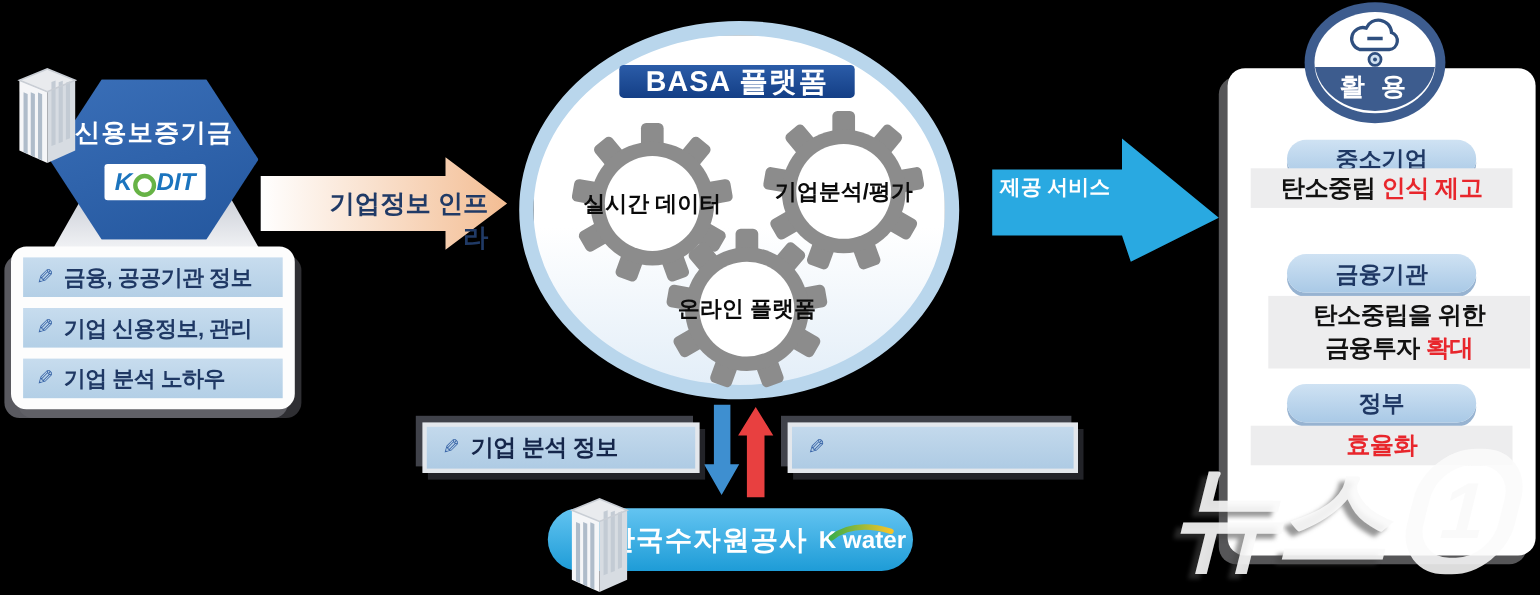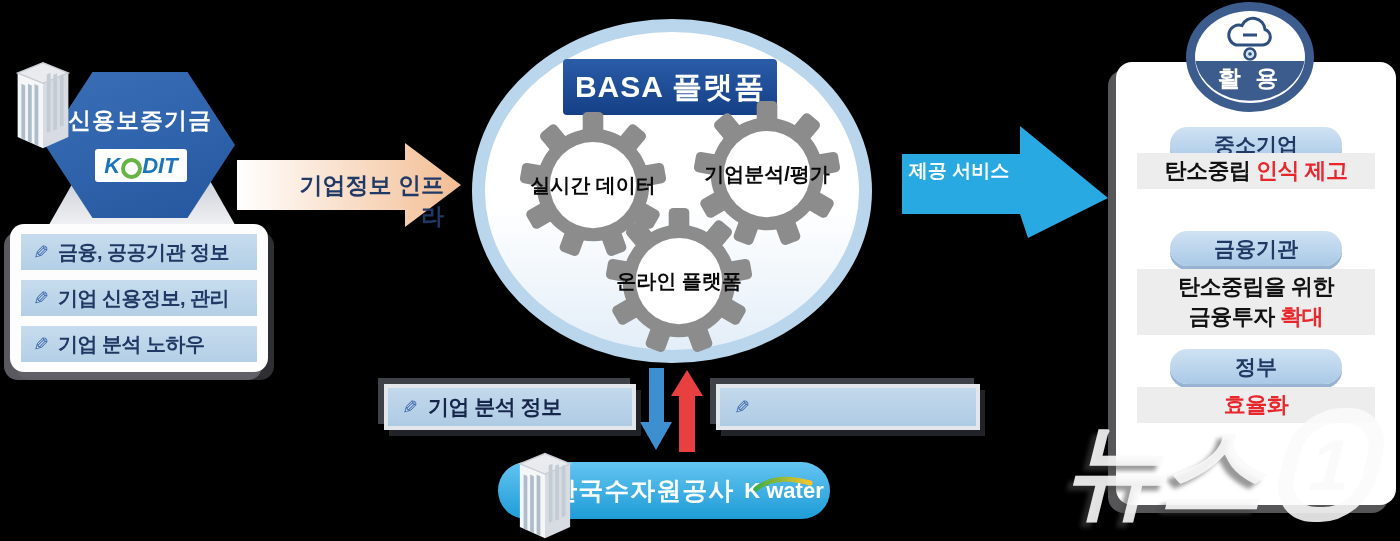--- a/index.html
+++ b/index.html
@@ -30,22 +30,22 @@
   .info-label{color:#1f3864;font-size:20px;font-weight:bold;letter-spacing:-0.5px;}
 
   
   .arrow-infra-shape{left:235px;top:140px;z-index:0;}
   .arrow-infra-label{left:245px;top:170px;width:160px;text-align:right;color:#203a66;
     font-size:23px;font-weight:bold;z-index:1;margin-left:39px;}
 
   
   .ellipse{left:472px;top:19px;width:400px;height:344px;border-radius:50%;
     background:linear-gradient(#ffffff 55%,#e3eef8);border:13px solid #b9d6ec;box-sizing:border-box;}
-  .basa-title{left:563px;top:59px;width:214px;height:56px;border-radius:4px;
-    background:linear-gradient(#2b5ca8,#143f86);color:#fff;font-size:30px;font-weight:bold;
+  .basa-title{left:563px;top:59px;width:214px;height:30px;border-radius:4px;
+    background:linear-gradient(#2b5ca8,#143f86);color:#fff;font-size:26px;font-weight:bold;
     display:flex;align-items:center;justify-content:center;letter-spacing:1px;}
   .gear{width:150px;height:150px;}
   .gear svg{position:absolute;left:0;top:0;width:100%;height:100%;}
   .gear-label{position:absolute;left:50%;top:50%;transform:translate(-50%,-50%);
     white-space:nowrap;color:#0a0a0a;font-size:20px;font-weight:bold;}
   .gear1{left:518px;top:110px;}
   .gear2{left:692px;top:99px;}
   .gear3{left:604px;top:206px;}
 
   
@@ -81,21 +81,21 @@
     box-shadow:-8px 8px 0 rgba(122,122,126,.7);z-index:1;}
   .util-badge{left:1184px;top:1px;width:132px;height:112px;z-index:3;}
   .util-badge-label{position:absolute;left:0;top:62px;width:132px;text-align:center;color:#fff;
     font-size:23px;font-weight:bold;letter-spacing:4px;}
   .pill{left:1170px;top:0;width:172px;height:35px;border-radius:18px;z-index:2;
     background:linear-gradient(#cfe2f3,#a9c9e6);box-shadow:0 4px 0 rgba(125,160,198,.8);
     color:#1f3864;font-size:21px;font-weight:bold;display:flex;align-items:center;justify-content:center;}
   .pill1{top:127px;} .pill2{top:231px;} .pill3{top:349px;}
   .util-block{left:1137px;width:238px;background:#ededee;z-index:2;text-align:center;
     color:#111;font-size:22px;font-weight:bold;line-height:30px;padding:3px 0;letter-spacing:-0.5px;}
-  .block1{top:153px;} .block2{top:269px;} .block3{top:387px;}
+  .block1{top:153px;} .block2{top:269px;margin-left:16px;} .block3{top:387px;}
   .red{color:#e8262c;}
 
   
   .watermark{left:1072px;top:408px;z-index:6;transform:skewX(-14deg);
     color:rgba(250,250,250,.9);font-size:104px;font-weight:bold;line-height:1;
     text-shadow:-5px 5px 4px rgba(70,70,70,.55);white-space:nowrap;display:flex;align-items:flex-end;}
   .wm-prefix{letter-spacing:-6px;}
   .wm-ring{display:inline-block;margin-left:14px;border:15px solid rgba(250,250,250,.88);
     border-radius:46px;padding:0 14px;font-size:72px;line-height:84px;height:84px;
     text-shadow:none;color:rgba(250,250,250,.95);}

